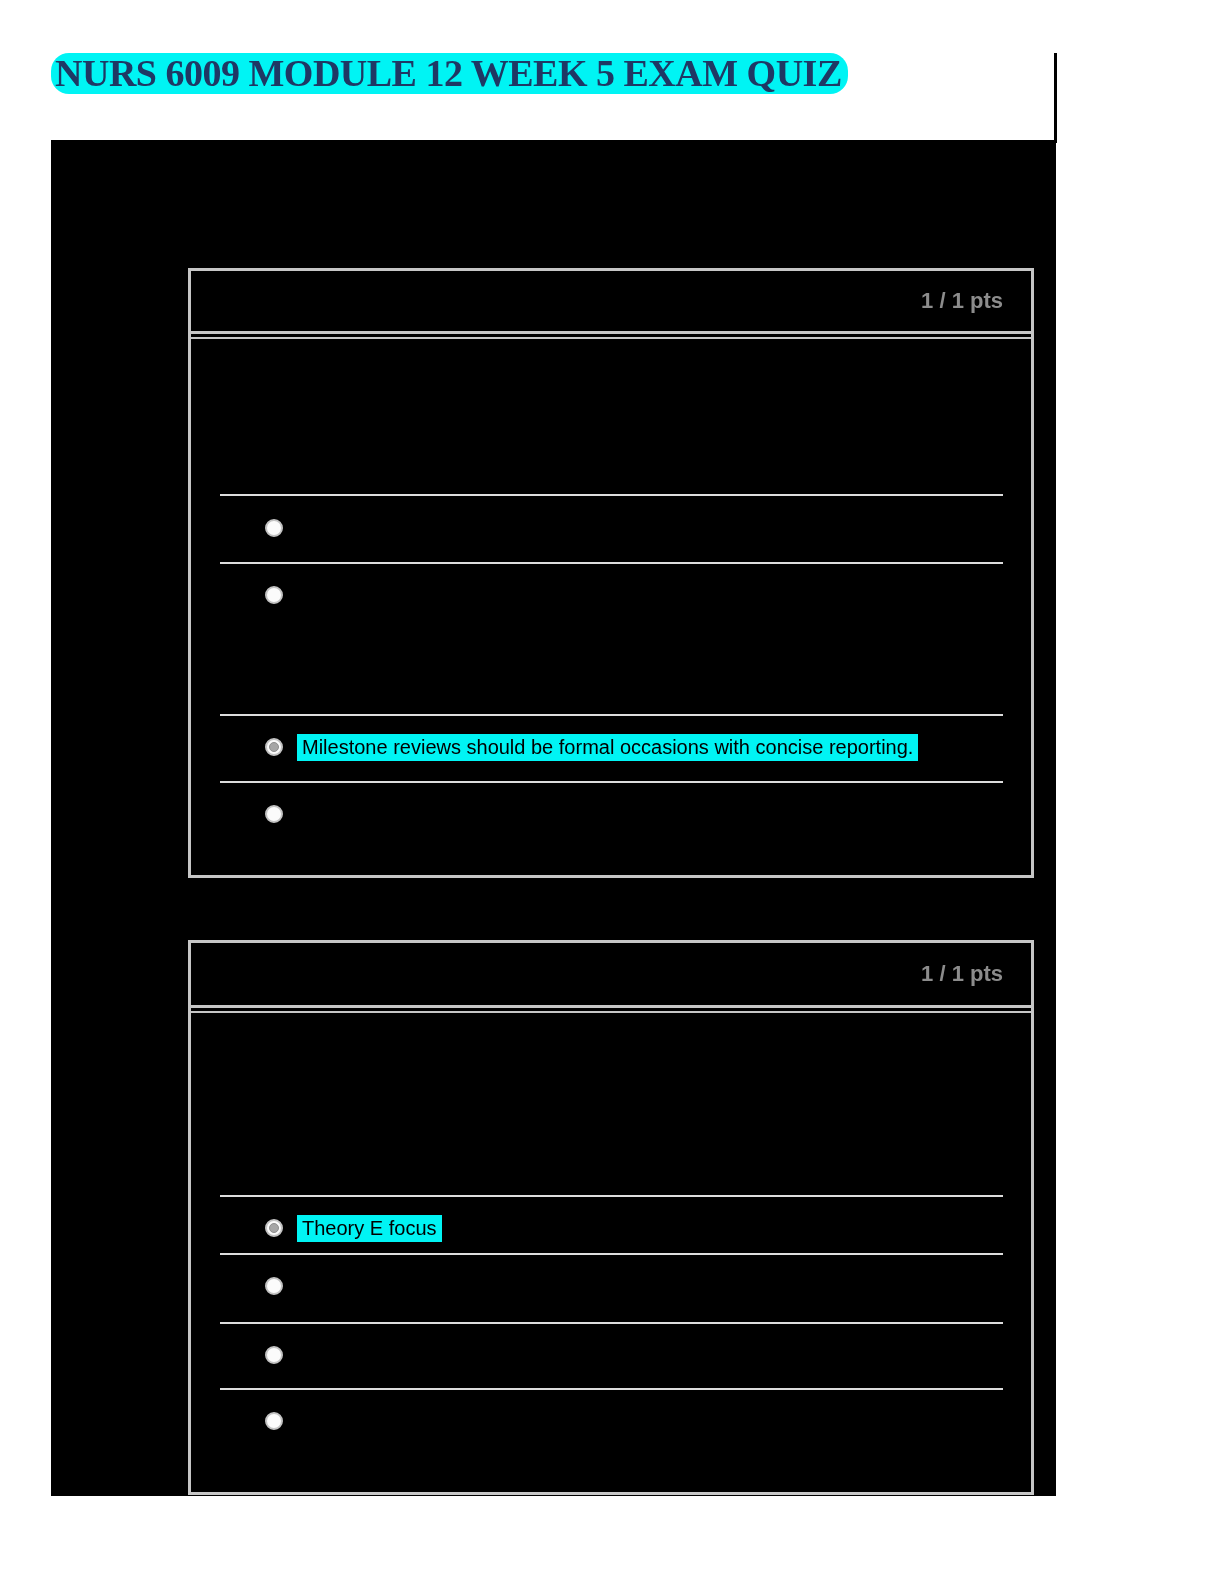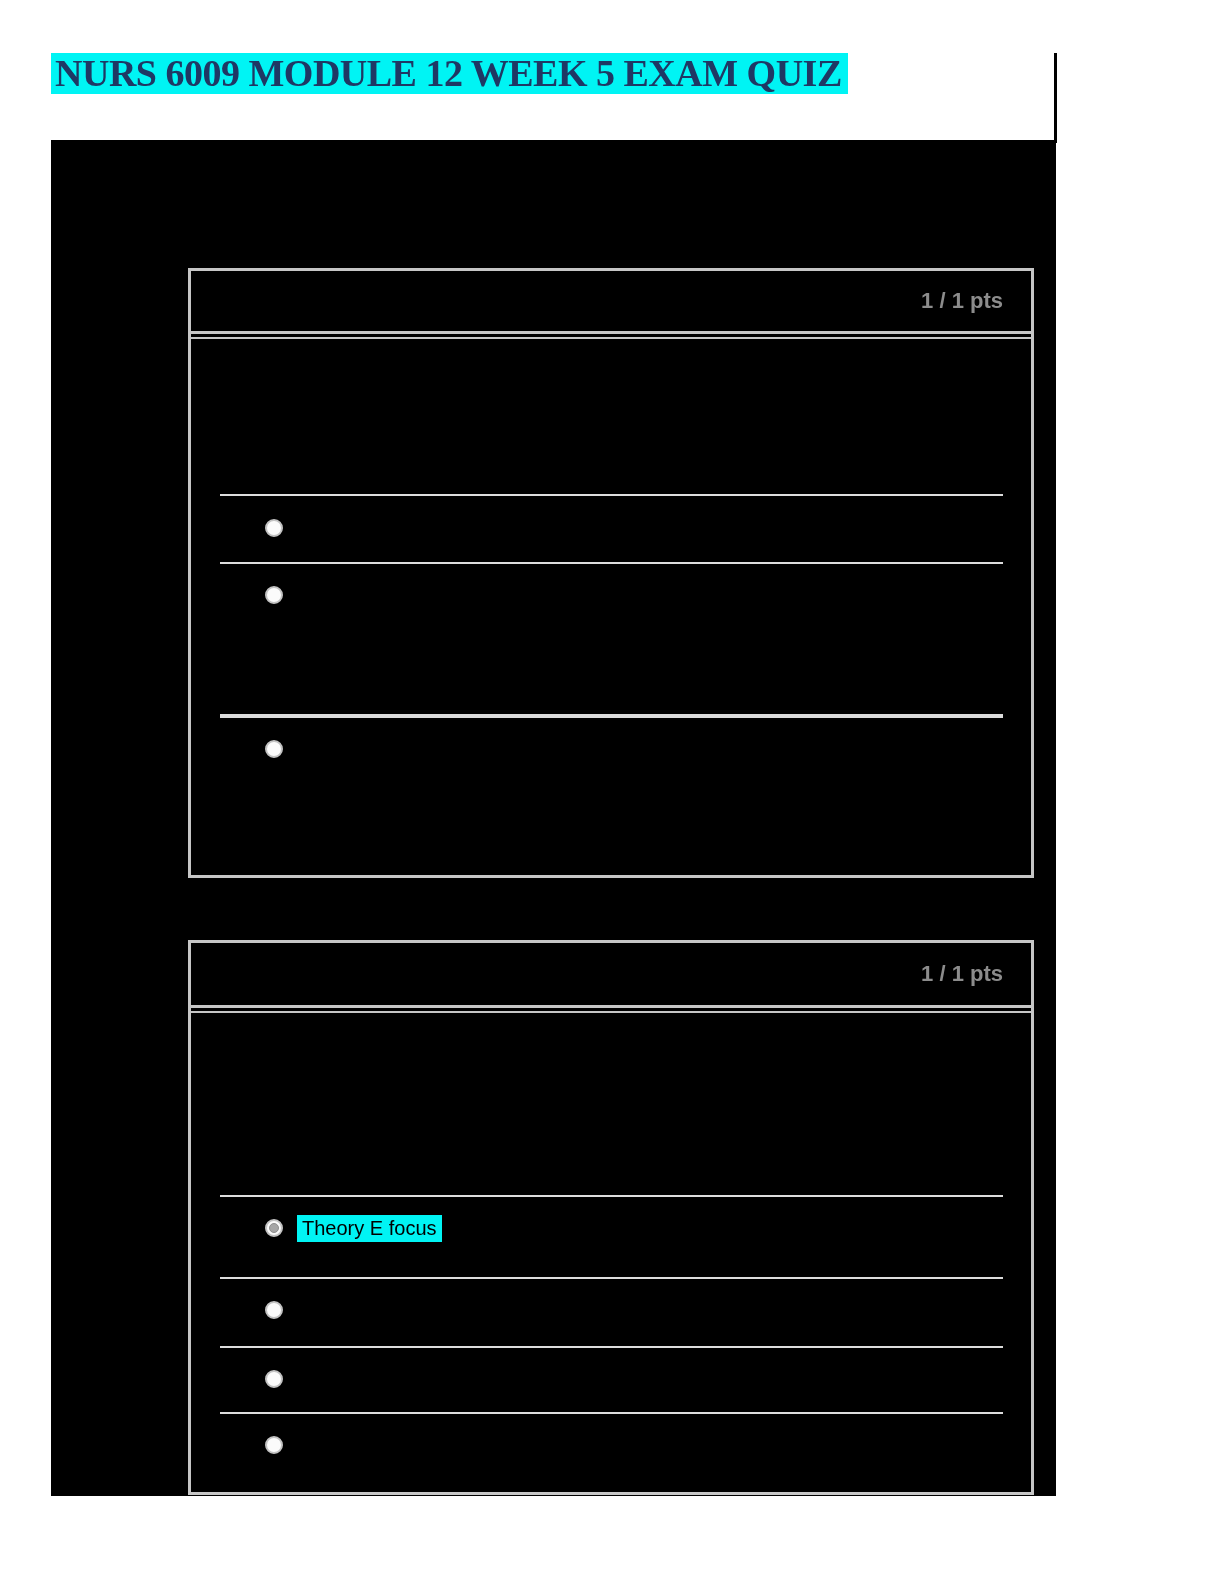--- a/index.html
+++ b/index.html
@@ -4,21 +4,21 @@
 <style>
   html,body{margin:0;padding:0;background:#ffffff;}
   .page{position:relative;width:1224px;height:1584px;background:#ffffff;overflow:hidden;
         font-family:"Liberation Sans", sans-serif;}
 
   
   .title-block{position:absolute;left:51px;top:53px;z-index:3;}
   .title-line{display:table;background:#00f4f4;color:#1f3864;
               font-family:"Liberation Serif", serif;font-weight:bold;
               font-size:38px;line-height:41px;height:41px;padding:0 6px 0 4px;
-              white-space:nowrap;letter-spacing:-0.5px;}
+              white-space:nowrap;letter-spacing:-0.5px;border-radius:18px;}
   .title-line.first{margin-bottom:2px;}
 
   
   .vline{position:absolute;left:1054px;top:53px;width:3px;height:90px;background:#000000;}
 
   
   .black-canvas{position:absolute;left:51px;top:140px;width:1005px;height:1356px;background:#000000;}
 
   
   .qcard{position:absolute;left:188px;width:846px;background:#000000;
@@ -80,39 +80,45 @@
         <span class="answer-text"></span>
       </div>
 
       <div class="sep"></div>
       <div class="answer-row" style="height:150px">
         <span class="radio"></span>
         <span class="answer-text"></span>
       </div>
 
       <div class="sep"></div>
+      <div class="answer-row" style="height:65px">
+        <span class="radio selected">
+            <span class="dot"></span>
+          </span>
+        <span class="answer-text hl">Milestone reviews should be formal occasions with concise reporting.</span>
+      </div>
 
       <div class="sep"></div>
       <div class="answer-row" style="height:92px">
         <span class="radio"></span>
         <span class="answer-text"></span>
       </div>
     </div>
   </div>
 
   <div class="qcard q2">
     <div class="q-header">
       <span class="pts">1 / 1 pts</span>
     </div>
     <div class="q-black-gap"></div>
     <div class="q-body">
       <div class="spacer" style="height:182px"></div>
 
       <div class="sep"></div>
-      <div class="answer-row" style="height:80px">
+      <div class="answer-row" style="height:56px">
         <span class="radio selected">
             <span class="dot"></span>
           </span>
         <span class="answer-text hl">Theory E focus</span>
       </div>
 
       <div class="sep"></div>
       <div class="answer-row" style="height:67px">
         <span class="radio"></span>
         <span class="answer-text"></span>

